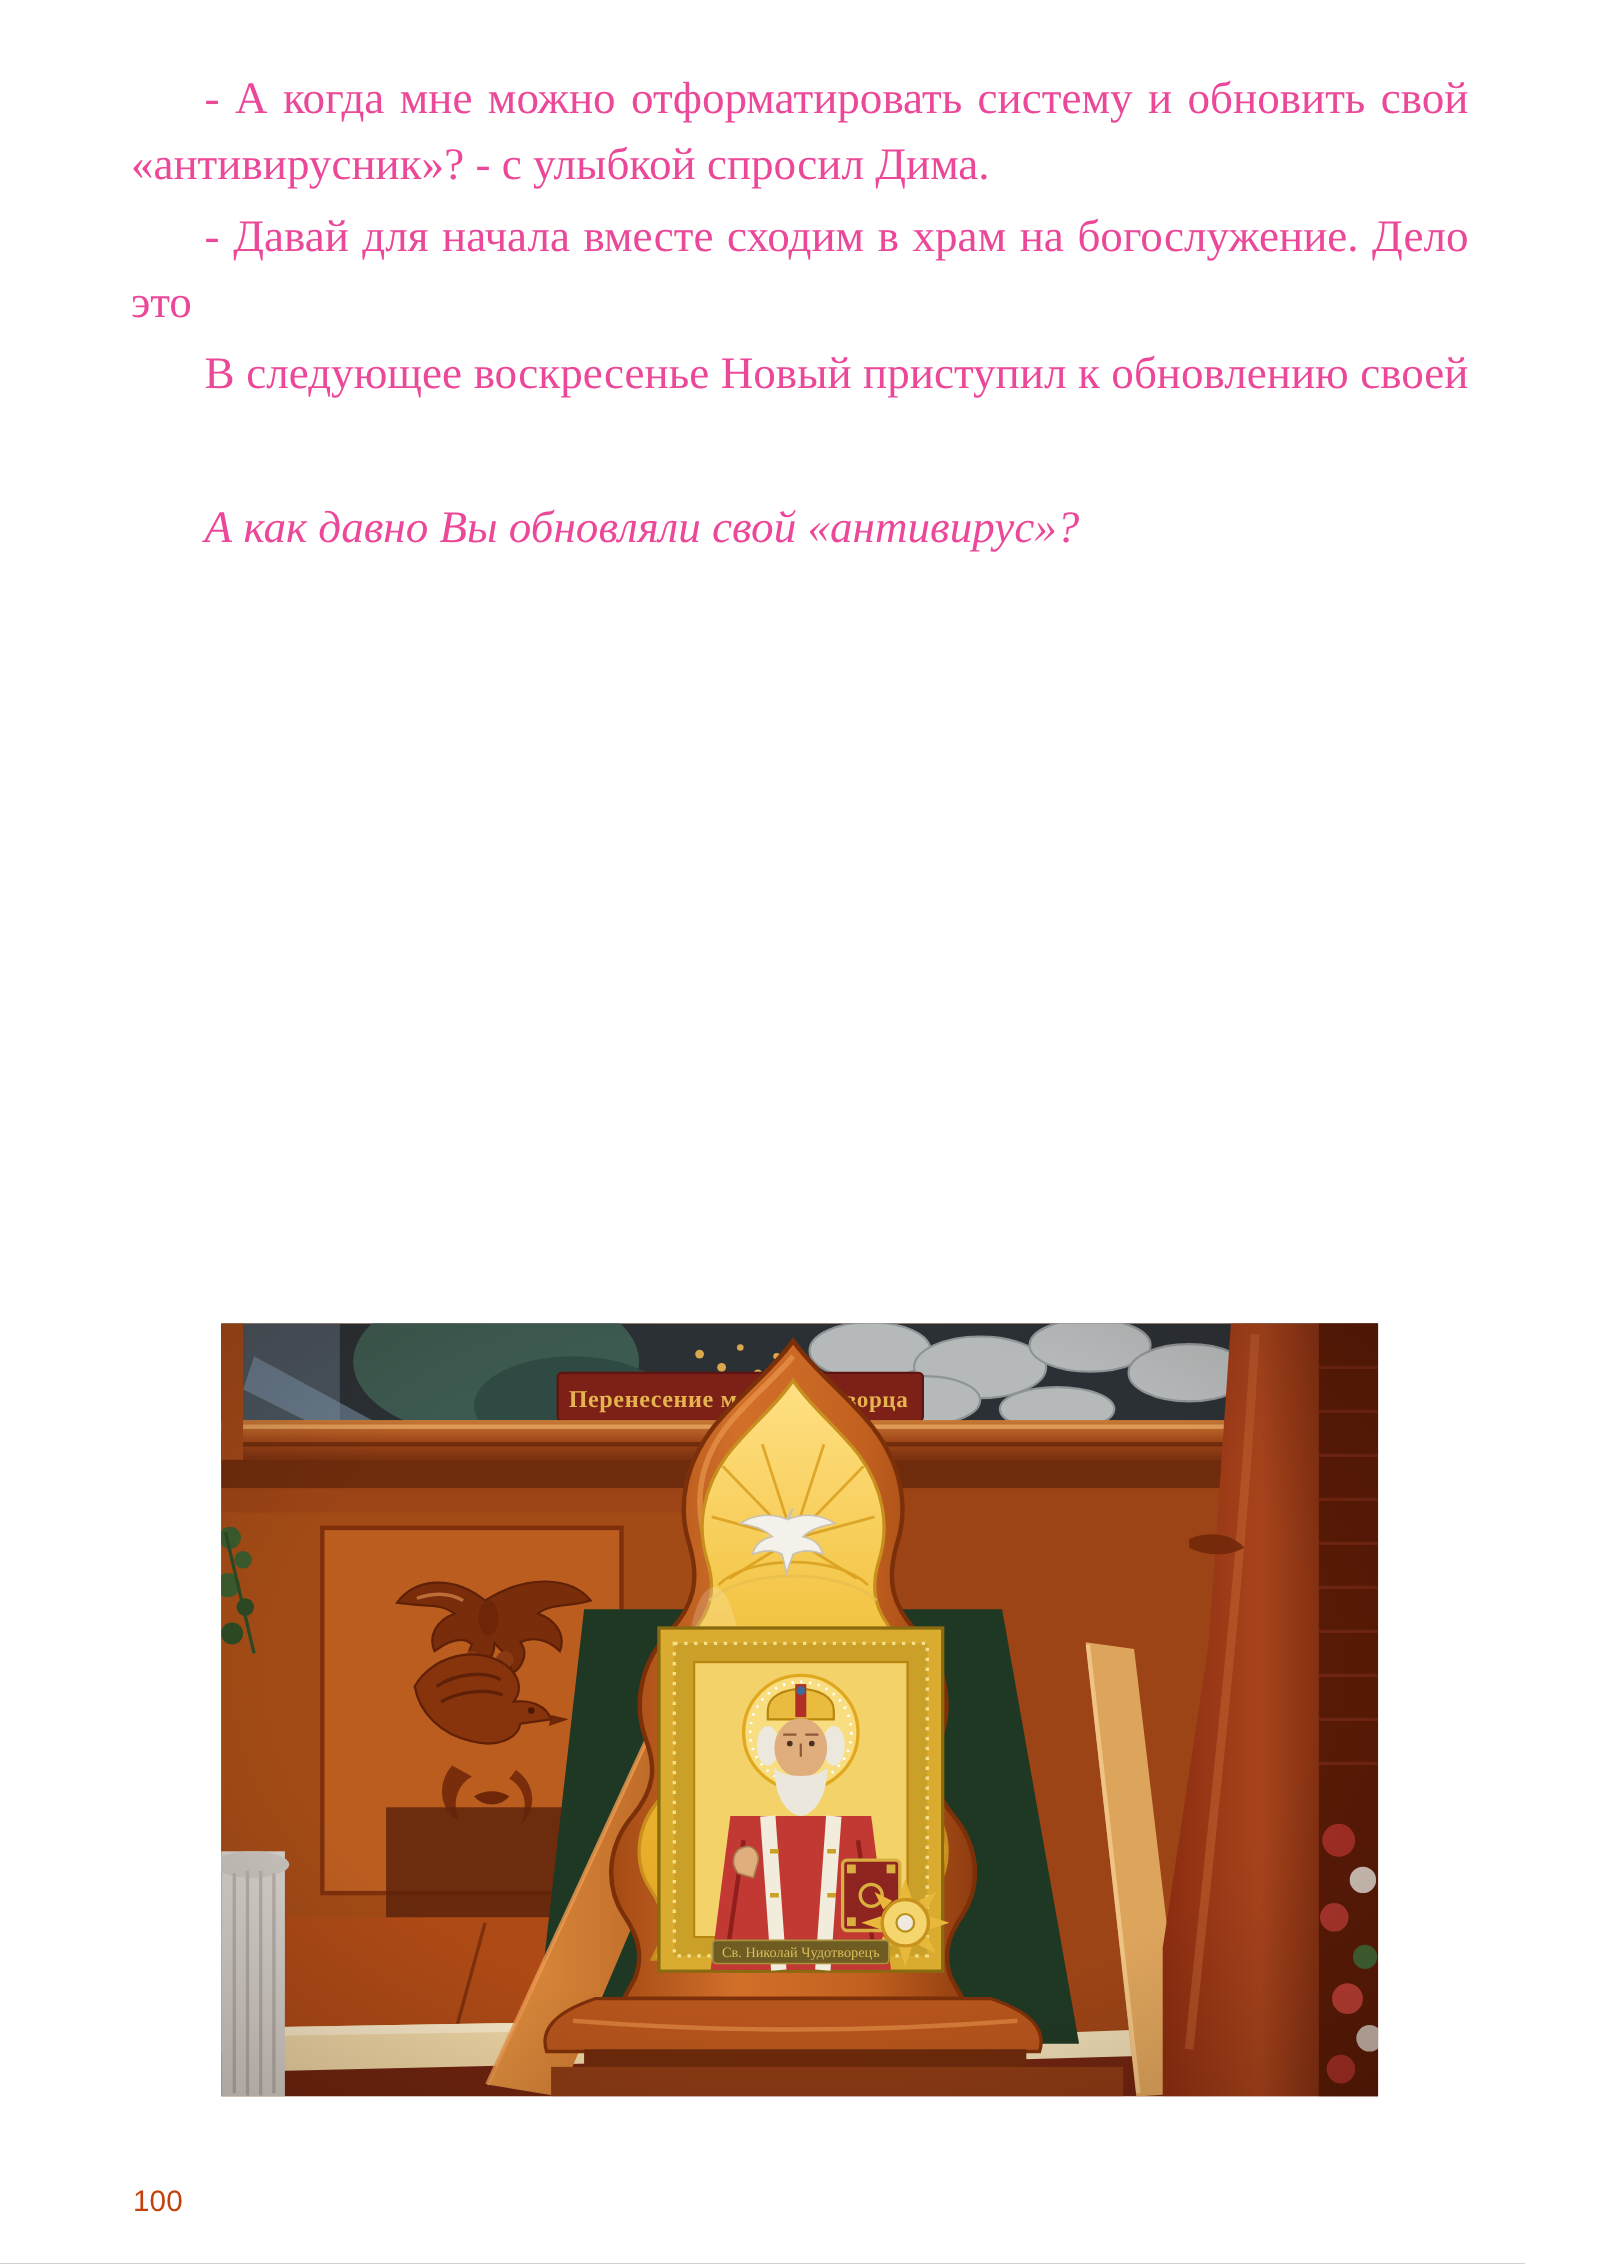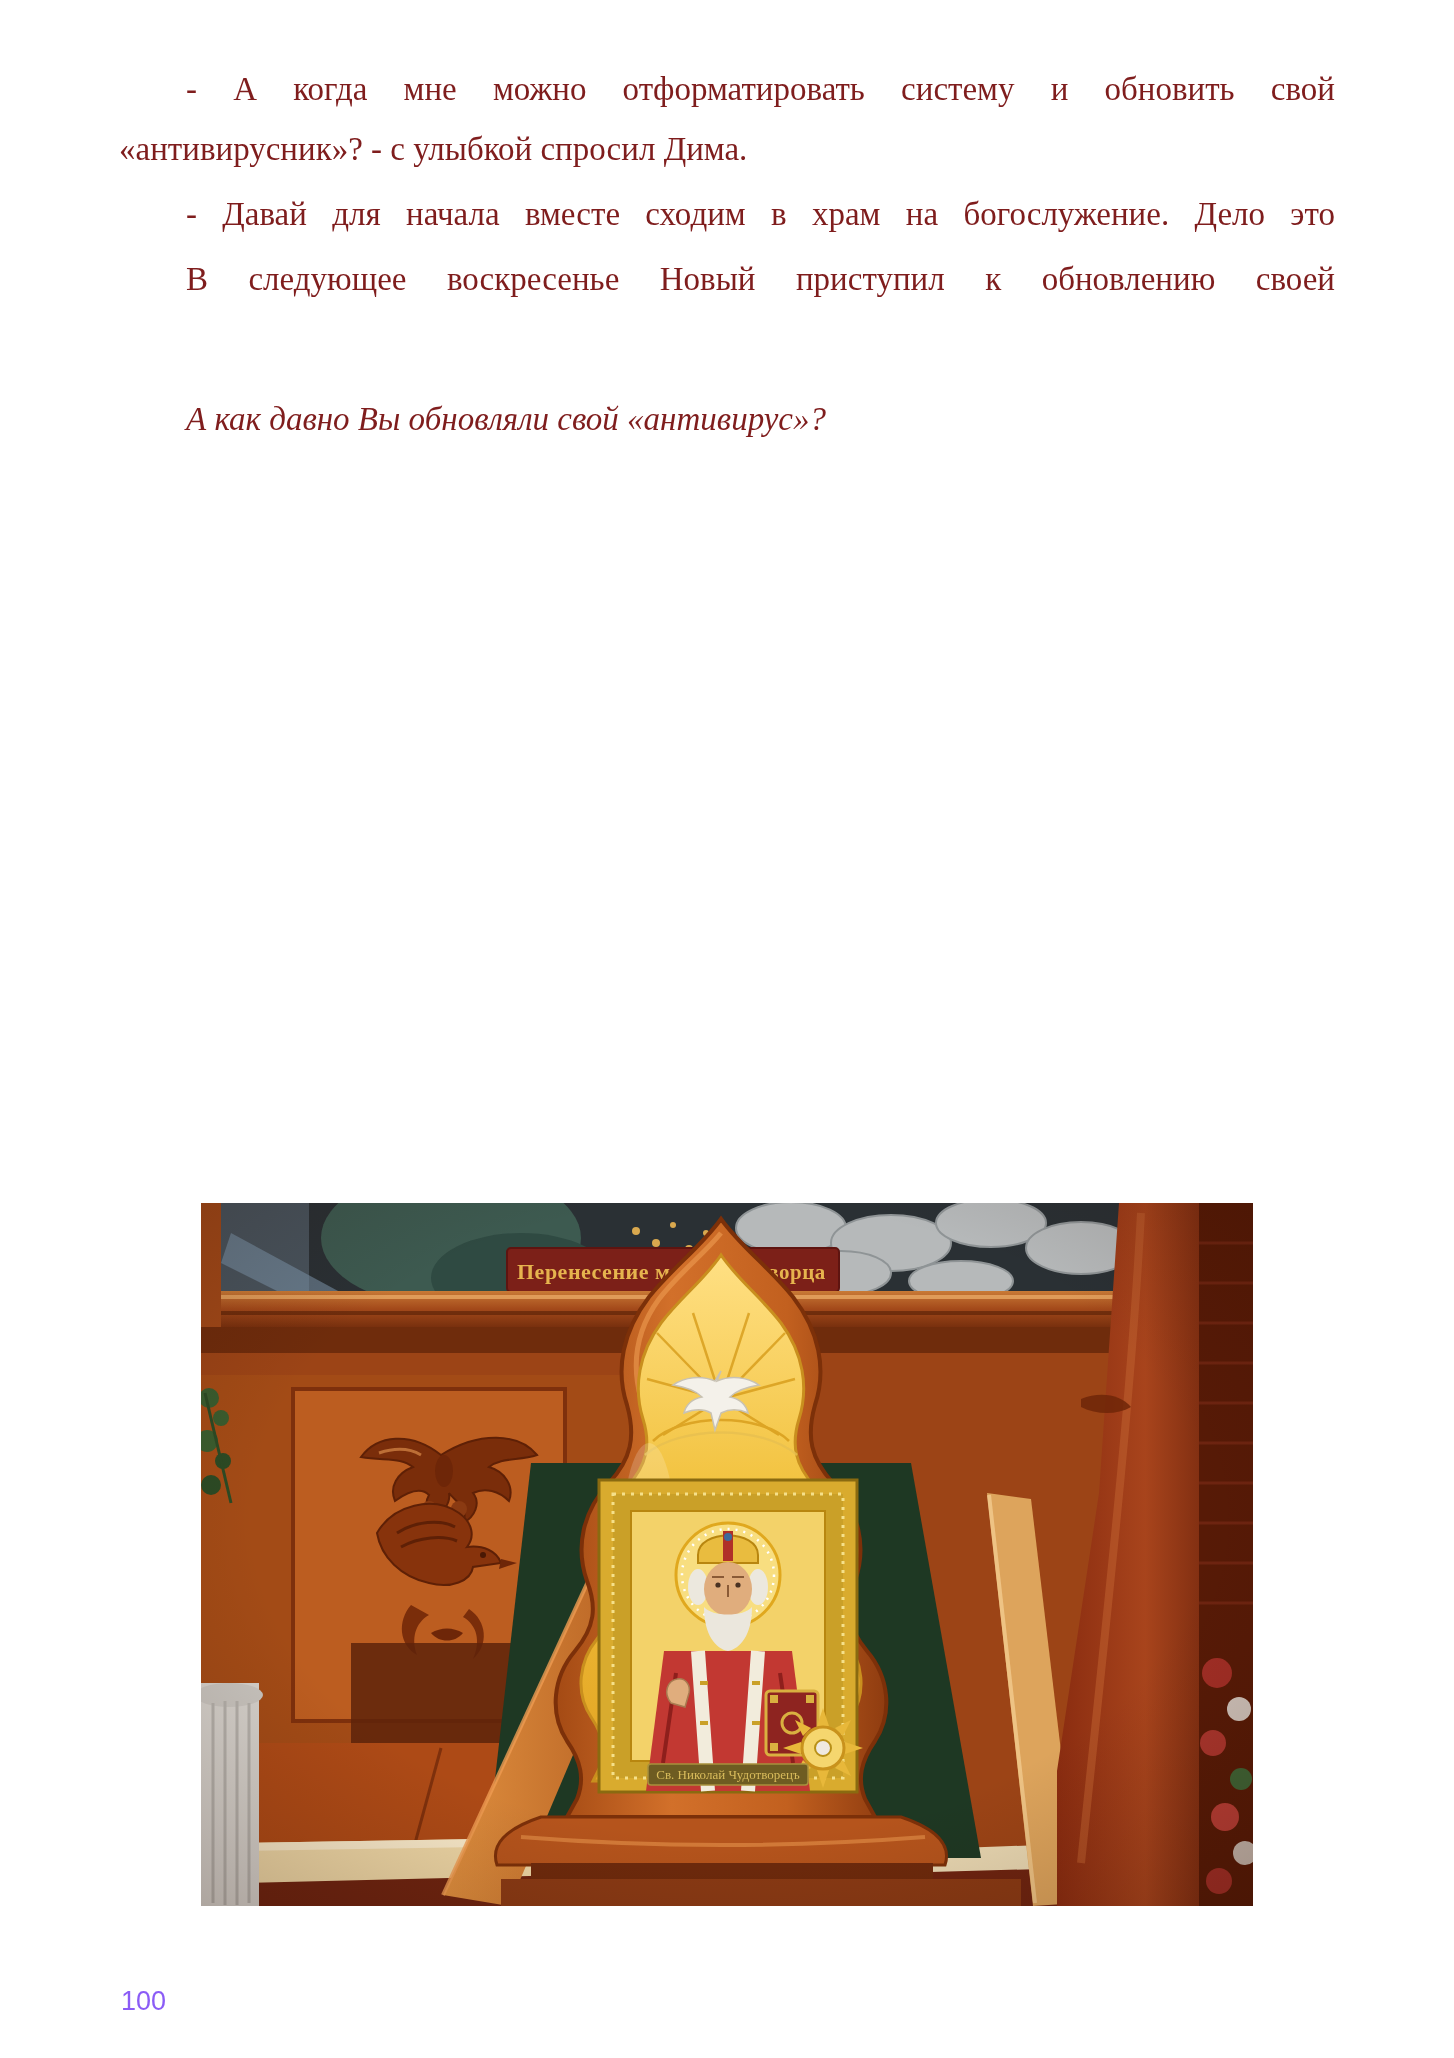--- a/index.html
+++ b/index.html
@@ -1,28 +1,28 @@
 <!DOCTYPE html>
 <html><head>
 <meta charset="utf-8">
 <style>
   html,body{margin:0;padding:0;background:#888;}
   .sheet{position:relative;width:1454px;height:2058px;background:#ffffff;
          font-family:"Liberation Serif","DejaVu Serif",serif;overflow:hidden;}
-  .textblock{position:absolute;left:119px;top:59px;width:1216px;color:#7f1d1d;
-             font-size:33px;line-height:60px;}
+  .textblock{position:absolute;left:119px;top:59px;width:1216px;color:#ec4899;
+             font-size:41px;line-height:60px;}
   .para{margin:0 0 5px 0;}
   .ln{white-space:normal;}
   .j{text-align:justify;text-align-last:justify;}
   .ind{text-indent:67px;}
   .gap-before{margin-top:80px;font-style:italic;}
   .photo{position:absolute;left:201px;top:1203px;width:1052px;height:703px;overflow:hidden;}
   .photo svg{display:block;}
   .pagenum{position:absolute;left:121px;top:1986px;font-family:"Liberation Sans","DejaVu Sans",sans-serif;
-           font-size:27px;color:#8b5cf6;}
+           font-size:27px;color:#c2410c;}
   .banner-txt{font-family:"Liberation Serif",serif;font-weight:bold;}
 </style>
 </head>
 <body>
 
 <div class="sheet">
 
   <div class="textblock">
     <div class="para">
       <div class="ln j ind">- А когда мне можно отформатировать систему и обновить свой</div>

